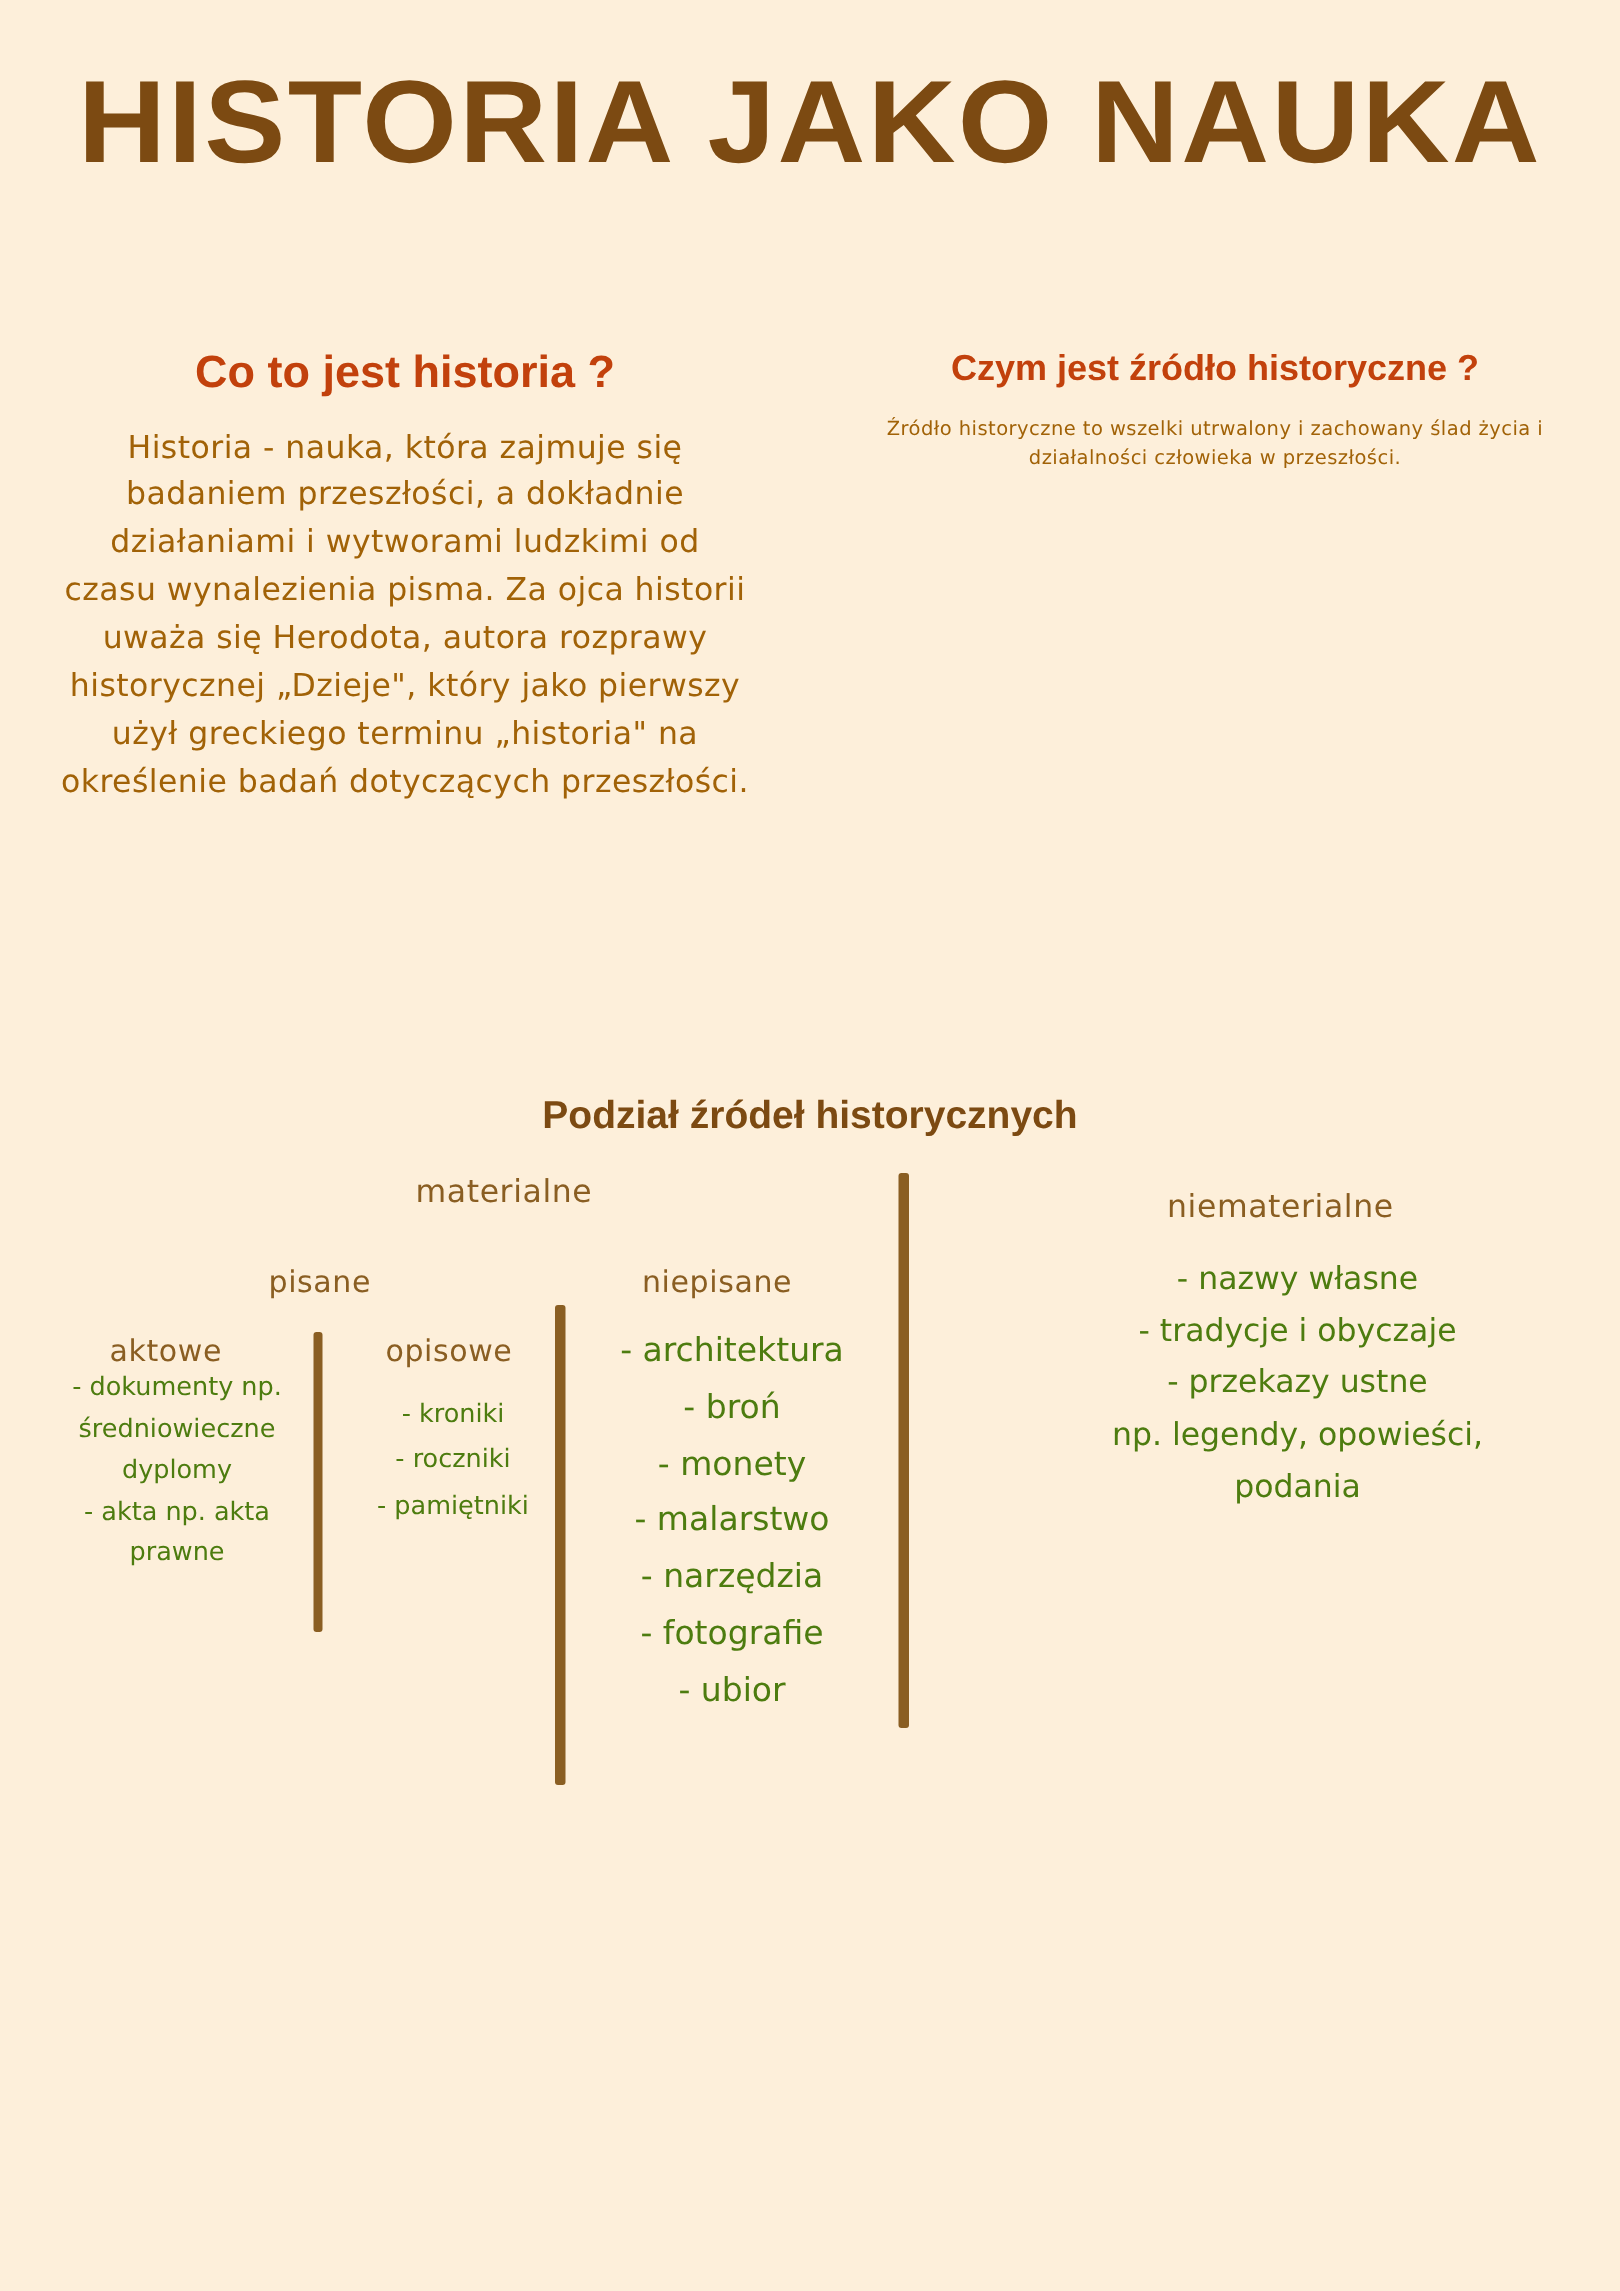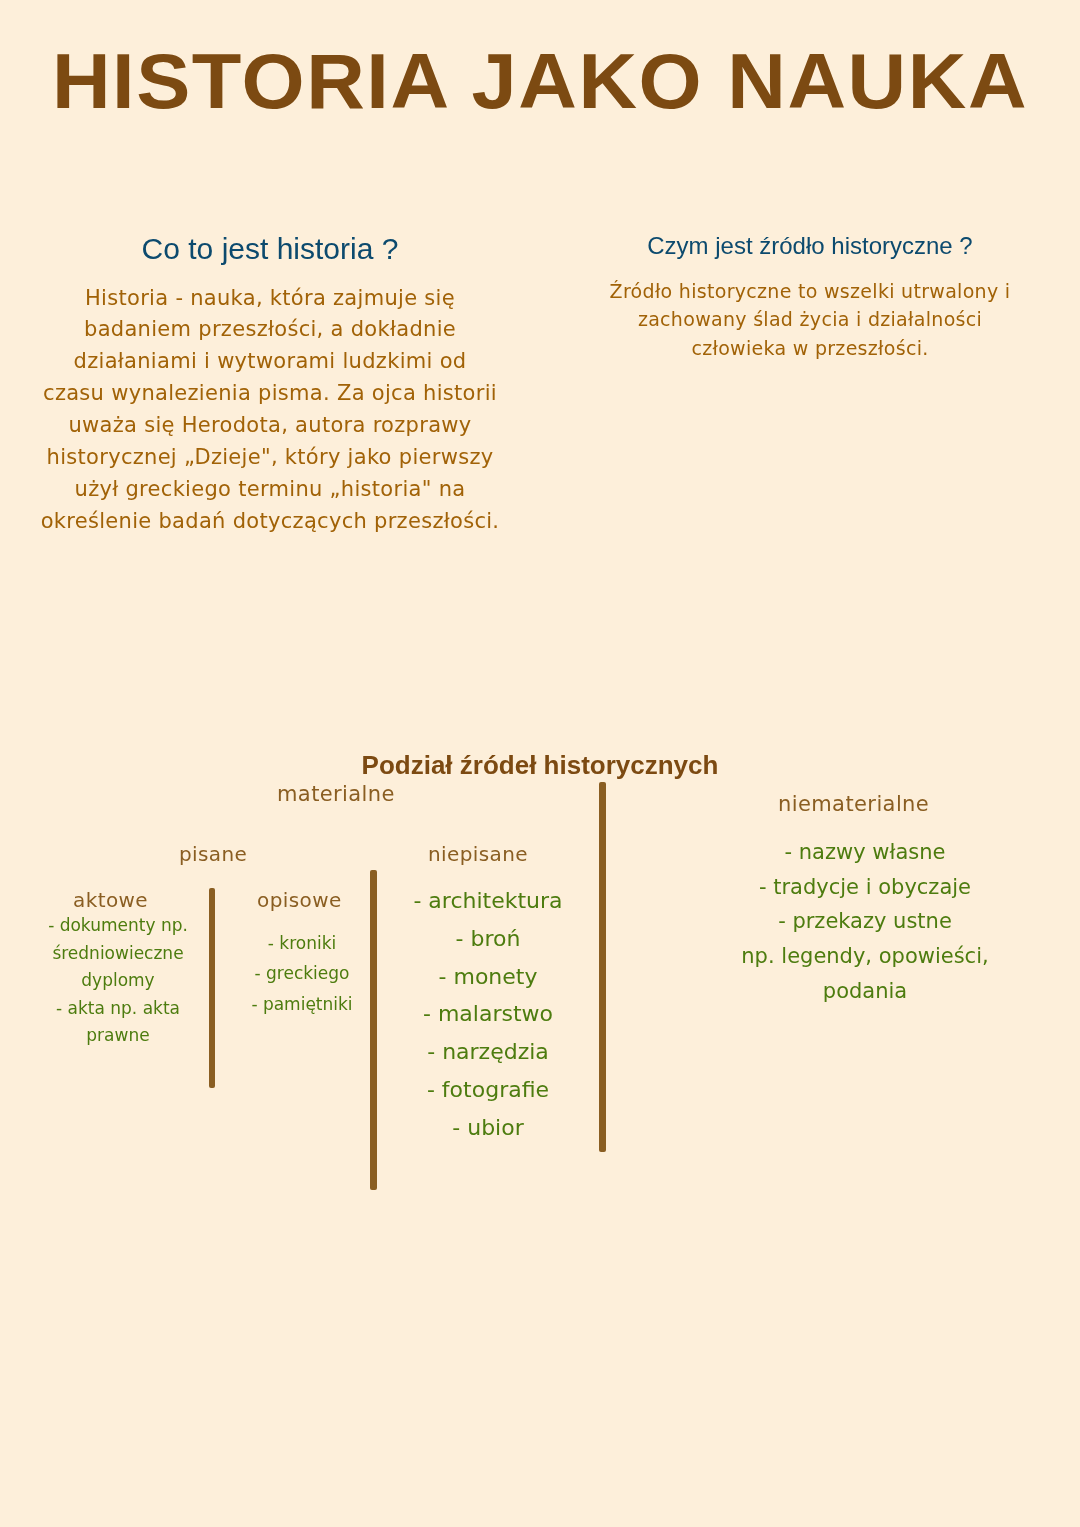--- a/index.html
+++ b/index.html
@@ -39,50 +39,50 @@
     left:0;
     width:1080px;
     display:flex;
     align-items:flex-start;
   }
   .col-left{ width:540px; padding:0 36px; }
   .col-right{ width:540px; padding:0 30px; }
 
   .section-heading{
     font-family:"Liberation Sans", sans-serif;
-    font-weight:400;
-    color:#0c4a6e;
+    font-weight:700;
+    color:#c2410c;
     text-align:center;
     line-height:1.15;
   }
   .heading-lg{ font-size:30px; }
   .heading-md{ font-size:24px; }
 
   .body-text{
     font-family:"DejaVu Sans", sans-serif;
     color:#a16207;
     text-align:center;
     line-height:1.52;
     letter-spacing:0.3px;
   }
   .body-left{
     font-size:21px;
     margin-top:16px;
     padding:0 4px;
   }
   .body-right{
-    font-size:19px;
+    font-size:13px;
     margin-top:17px;
     padding:0 20px;
   }
 
   
   .division-title{
     position:absolute;
-    top:750px;
+    top:728px;
     left:0;
     width:1080px;
     text-align:center;
     font-family:"Liberation Sans", sans-serif;
     font-weight:700;
     font-size:26px;
     color:#7C4A12;
   }
 
   .tree{
@@ -178,21 +178,21 @@
   <div class="tree-label small" id="lbl-niepisane">niepisane</div>
 
   <div class="tree-label small" id="lbl-aktowe">aktowe</div>
 
   <div class="tree-label small" id="lbl-opisowe">opisowe</div>
 
   <div class="tree-list" id="list-aktowe" style="white-space: pre-line;">- dokumenty np. średniowieczne dyplomy
 - akta np. akta prawne</div>
 
   <div class="tree-list" id="list-opisowe" style="white-space: pre-line;">- kroniki
-- greckiego
+- roczniki
 - pamiętniki</div>
 
   <div class="tree-list" id="list-niepisane" style="white-space: pre-line;">- architektura
 - broń
 - monety
 - malarstwo
 - narzędzia
 - fotografie
 - ubior</div>
 

